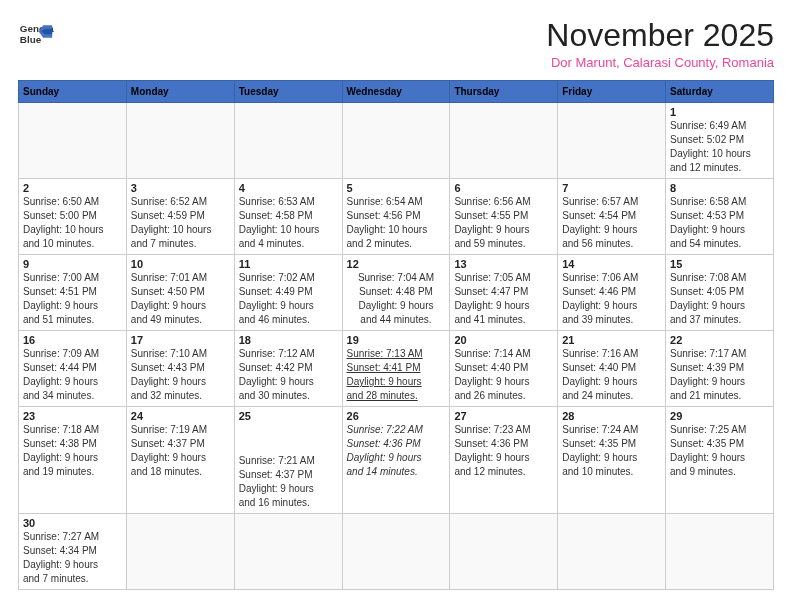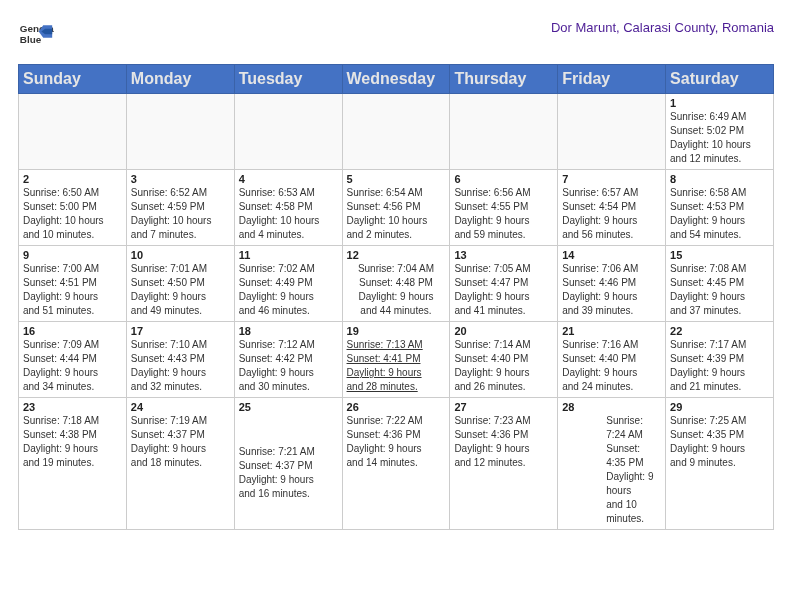--- a/index.html
+++ b/index.html
@@ -35,32 +35,32 @@
       text-align: right;
     }
     .month-title {
       font-size: 32px;
       font-weight: normal;
       color: #222;
       line-height: 1.1;
     }
     .subtitle {
       font-size: 13px;
-      color: #4c1d95;
+      color: #ec4899;
       margin-top: 2px;
     }
     .calendar {
       width: 100%;
       border-collapse: collapse;
       border: 1px solid #ccc;
     }
     .calendar th {
       background: #4472C4;
-      color: #e5e5e5;
-      font-size: 16px;
+      color: #000000;
+      font-size: 10px;
       font-weight: bold;
       padding: 5px 4px;
       border: 1px solid #3a62a8;
       text-align: left;
     }
     .calendar td {
       border: 1px solid #ccc;
       vertical-align: top;
       padding: 3px 4px;
       width: calc(100% / 7);
@@ -91,20 +91,21 @@
   <div class="header">
     <div class="logo">
       <svg class="logo-icon" viewBox="0 0 40 40" xmlns="http://www.w3.org/2000/svg">
         <text x="2" y="16" font-size="11" font-family="Arial" font-weight="bold" fill="#333">General</text>
         <text x="2" y="28" font-size="11" font-family="Arial" font-weight="bold" fill="#333">Blue</text>
         <polygon points="28,8 38,8 38,22 28,22 23,15" fill="#4472C4"></polygon>
         <polygon points="30,12 38,12 38,18 30,18 26,15" fill="#2255a0"></polygon>
       </svg>
     </div>
     <div class="title-block">
+      <div class="month-title">November 2025</div>
       <div class="subtitle">Dor Marunt, Calarasi County, Romania</div>
     </div>
   </div>
 
   <table class="calendar">
     <thead>
       <tr>
       <th>Sunday</th>
           <th>Monday</th>
           <th>Tuesday</th>
@@ -220,21 +221,21 @@
           <td>
             <span class="day-number">14</span>
             <div class="day-info" style="white-space: pre-line;">Sunrise: 7:06 AM
 Sunset: 4:46 PM
 Daylight: 9 hours
 and 39 minutes.</div>
           </td>
           <td>
             <span class="day-number">15</span>
             <div class="day-info" style="white-space: pre-line;">Sunrise: 7:08 AM
-Sunset: 4:45 PM
+Sunset: 4:05 PM
 Daylight: 9 hours
 and 37 minutes.</div>
           </td>
         </tr>
         <tr>
           <td>
             <span class="day-number">16</span>
             <div class="day-info" style="white-space: pre-line;">Sunrise: 7:09 AM
 Sunset: 4:44 PM
 Daylight: 9 hours
@@ -300,42 +301,57 @@
           </td>
           <td>
             <span class="day-number">25</span>
             <div class="day-info" style="white-space: pre-line; margin-top: 32px;">Sunrise: 7:21 AM
 Sunset: 4:37 PM
 Daylight: 9 hours
 and 16 minutes.</div>
           </td>
           <td>
             <span class="day-number">26</span>
-            <div class="day-info" style="white-space: pre-line;">Sunrise: 7:22 AM
+            <div class="day-info" style="white-space: pre-line; font-style: italic;">Sunrise: 7:22 AM
 Sunset: 4:36 PM
 Daylight: 9 hours
 and 14 minutes.</div>
           </td>
           <td>
             <span class="day-number">27</span>
             <div class="day-info" style="white-space: pre-line;">Sunrise: 7:23 AM
 Sunset: 4:36 PM
 Daylight: 9 hours
 and 12 minutes.</div>
           </td>
           <td>
             <span class="day-number">28</span>
-            <div class="day-info" style="white-space: pre-line; margin-left: 44px;">Sunrise: 7:24 AM
+            <div class="day-info" style="white-space: pre-line;">Sunrise: 7:24 AM
 Sunset: 4:35 PM
 Daylight: 9 hours
 and 10 minutes.</div>
           </td>
           <td>
             <span class="day-number">29</span>
             <div class="day-info" style="white-space: pre-line;">Sunrise: 7:25 AM
 Sunset: 4:35 PM
 Daylight: 9 hours
 and 9 minutes.</div>
           </td>
+        </tr>
+        <tr>
+          <td>
+            <span class="day-number">30</span>
+            <div class="day-info" style="white-space: pre-line;">Sunrise: 7:27 AM
+Sunset: 4:34 PM
+Daylight: 9 hours
+and 7 minutes.</div>
+          </td>
+          <td class="empty"></td>
+          <td class="empty"></td>
+          <td class="empty"></td>
+          <td class="empty"></td>
+          <td class="empty"></td>
+          <td class="empty"></td>
         </tr>
       </tbody>
   </table>
 </div>
 
 </body></html>

